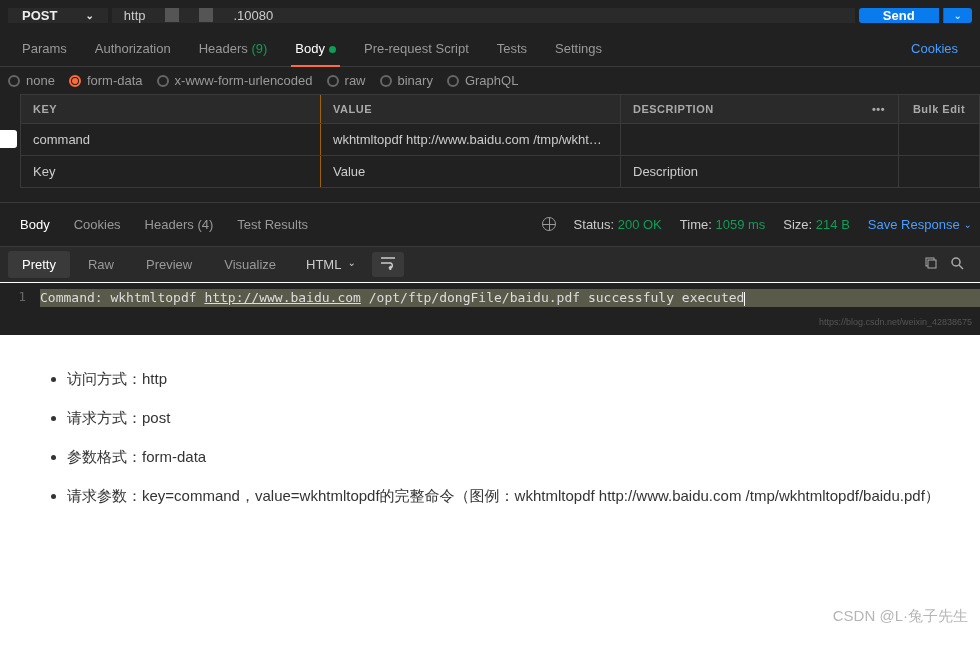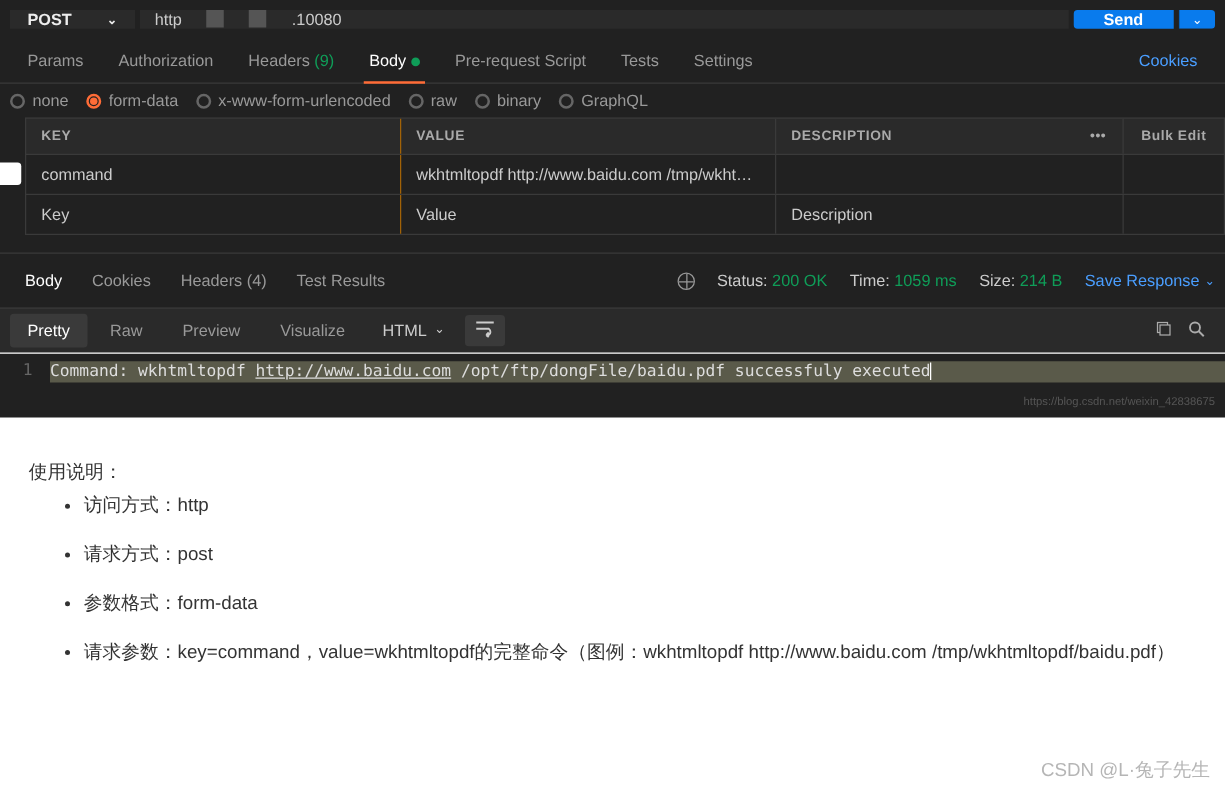--- a/index.html
+++ b/index.html
@@ -31,21 +31,21 @@
 .kv-check { position: absolute; left: -28px; top: 6px; width: 18px; height: 18px; background: #fff; border-radius: 3px; display: flex; align-items: center; justify-content: center; }
 .col-key { width: 300px; border-right: 1px solid #a16207; }
 .col-val { width: 300px; border-right: 1px solid #3a3a3a; white-space: nowrap; overflow: hidden; text-overflow: ellipsis; }
 .col-desc { flex: 1; }
 .col-actions { width: 40px; text-align: center; border-right: 1px solid #3a3a3a; }
 .col-bulk { width: 80px; text-align: center; font-weight: 600; color: #ddd; }
 .placeholder { color: #666; }
 .response-bar { display: flex; padding: 8px; align-items: center; border-top: 1px solid #3a3a3a; margin-top: 14px; }
 .resp-tab { padding: 6px 12px; color: #999; }
 .resp-tab.active { color: #fff; }
-.resp-status { margin-left: auto; display: flex; gap: 18px; align-items: center; }
+.resp-status { margin-left: auto; display: flex; gap: 18px; align-items: flex-start; }
 .status-ok { color: #0f9d58; }
 .save-resp { color: #4a9eff; display: flex; align-items: center; gap: 4px; }
 .viewer-bar { display: flex; padding: 4px 8px; gap: 4px; align-items: center; background: #2a2a2a; border-top: 1px solid #3a3a3a; border-bottom: 1px solid #ffffff; }
 .view-tab { padding: 6px 14px; color: #999; border-radius: 3px; }
 .view-tab.active { background: #3a3a3a; color: #fff; }
 .lang-sel { padding: 6px 12px; color: #ccc; display: flex; gap: 6px; }
 .wrap-btn { padding: 4px 8px; background: #3a3a3a; border-radius: 3px; color: #ccc; }
 .viewer-icons { margin-left: auto; display: flex; gap: 12px; padding-right: 8px; color: #aaa; }
 .code-area { padding: 6px 0; font-family: Consolas, monospace; font-size: 13px; }
 .code-line { display: flex; }
@@ -203,21 +203,20 @@
     <div class="code-line">
       <div class="line-no">1</div>
       <div class="line-content"><span>Command: wkhtmltopdf </span><span class="url">http://www.baidu.com</span><span> /opt/ftp/dongFile/baidu.pdf successfuly executed</span><span class="cursor"></span></div>
     </div>
   </div>
 
   <div class="watermark">https://blog.csdn.net/weixin_42838675</div>
 </div>
 
 <div class="doc">
-  <p>使用说明：</p>
   <ul>
     <li>访问方式：http</li>
     <li>请求方式：post</li>
     <li>参数格式：form-data</li>
     <li>请求参数：key=command，value=wkhtmltopdf的完整命令（图例：wkhtmltopdf http://www.baidu.com /tmp/wkhtmltopdf/baidu.pdf）</li>
   </ul>
 </div>
 
 <div class="csdn-mark">CSDN @L·兔子先生</div>
 

